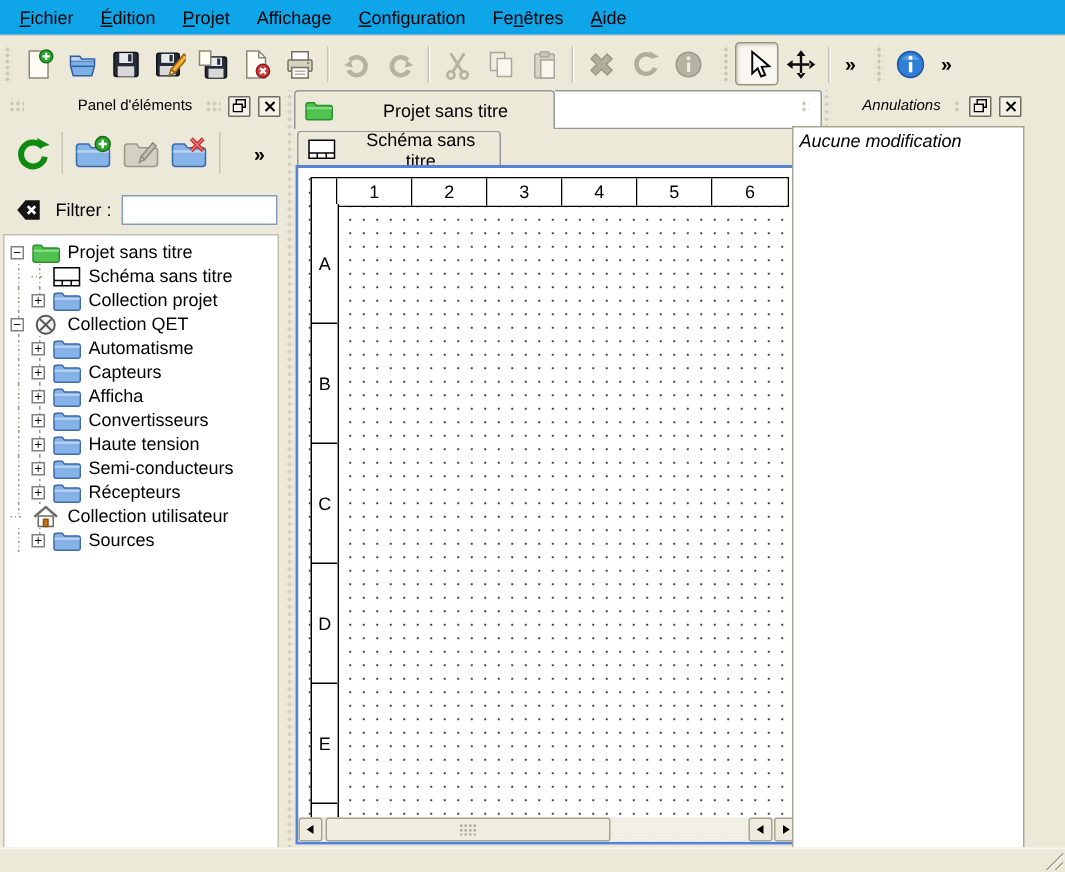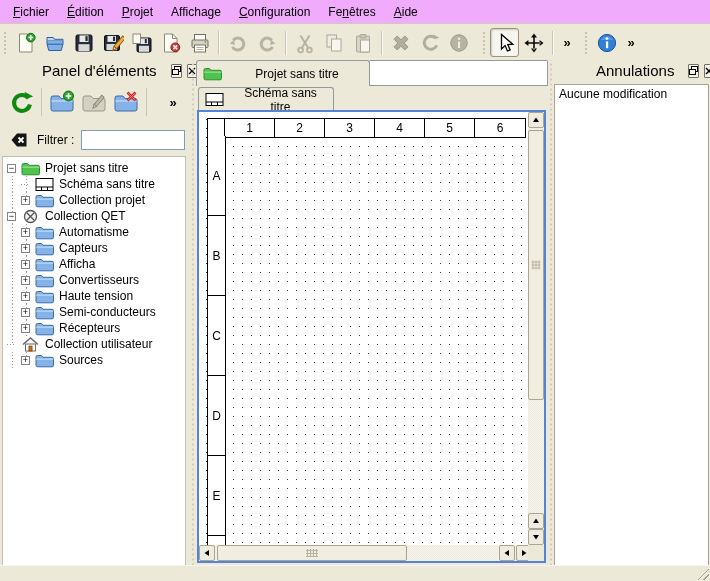--- a/index.html
+++ b/index.html
@@ -6,21 +6,21 @@
   html,body { width:710px; height:581px; overflow:hidden; }
   body {
     font-family:"Liberation Sans", sans-serif;
     font-size:11px; color:#000;
     background:#ece9d8;
     position:relative;
   }
   
   .menubar {
     position:absolute; left:0; top:0; width:710px; height:24px;
-    background:#f0abfc; border-bottom:1px solid #cfccbd;
+    background:#0ea5e9; border-bottom:1px solid #cfccbd;
     display:flex; align-items:center; padding-left:4px;text-align:center;
   }
   .menu-item { padding:4px 9px; font-size:12px; white-space:nowrap; cursor:default; }
   .menu-item u { text-decoration:underline; }
   
   .toolbar {
     position:absolute; left:0; top:25px; width:710px; height:35px;
     display:flex; align-items:center; background:#ece9d8;
   }
   .tb-handle {
@@ -34,21 +34,21 @@
     border:1px solid transparent; border-radius:3px; background:transparent; padding:0;
   }
   .tb-btn.pressed { border:1px solid #97937f; background:#f7f6ef; box-shadow:inset 1px 1px 2px rgba(120,115,95,.35); }
   .ic { width:22px; height:22px; display:block; }
   .ic20 { width:20px; height:20px; display:block; }
   .chev { font-size:13px; font-weight:bold; padding:0 4px; color:#000; cursor:default; }
   
   .dock-title {
     height:21px; display:flex; align-items:center; gap:5px; padding:0 3px 0 6px;
   }
-  .dock-title .ttl { font-size:15px; white-space:nowrap; padding:0 4px;margin-left:27px; }
+  .dock-title .ttl { font-size:10px; white-space:nowrap; padding:0 4px;margin-left:27px; }
   .dock-tex {
     flex:1; height:9px;
     background-image:radial-gradient(circle, #c9c5b4 1px, rgba(0,0,0,0) 1.2px);
     background-size:4px 4px; background-position:0 1px;
   }
   .dock-btn {
     width:15px; height:14px; border:1px solid #716f62; background:#f4f2e8;
     display:flex; align-items:center; justify-content:center;
     font-size:9px; line-height:1; padding:0; border-radius:1px; color:#000;
   }
@@ -155,21 +155,21 @@
   .sb-thumb { position:absolute; background:#f1eee1; border:1px solid #a9a593; border-radius:2px; }
   .sb-grip {
     position:absolute; left:50%; top:50%; transform:translate(-50%,-50%);
     width:9px; height:9px;
     background-image:radial-gradient(circle,#b7b2a0 1px, rgba(0,0,0,0) 1.1px);
     background-size:3px 3px;
   }
   .sb-grip.h { width:12px; height:8px; }
   .view-corner { position:absolute; right:0; bottom:0; width:16px; height:16px; background:#ece9d8; }
   
-  .right-dock { position:absolute; left:554px; top:60px; width:156px; height:505px; }
+  .right-dock { position:absolute; left:528px; top:60px; width:156px; height:505px;font-style:italic; }
   .undo-list {
     position:absolute; left:0; top:24px; right:1px; bottom:0;
     background:#fff; border:1px solid #a9a593; border-bottom:none;
     font-size:12px; padding:2px 4px;
   }
   
   .statusbar { position:absolute; left:0; top:565px; width:710px; height:16px; background:#ece9d8; border-top:1px solid #f6f5ef; }
   .grip {
     position:absolute; right:1px; bottom:1px; width:13px; height:13px;
     background:repeating-linear-gradient(135deg, rgba(0,0,0,0) 0 2px, #a5a18d 2px 3px, #fdfdf8 3px 4px);

